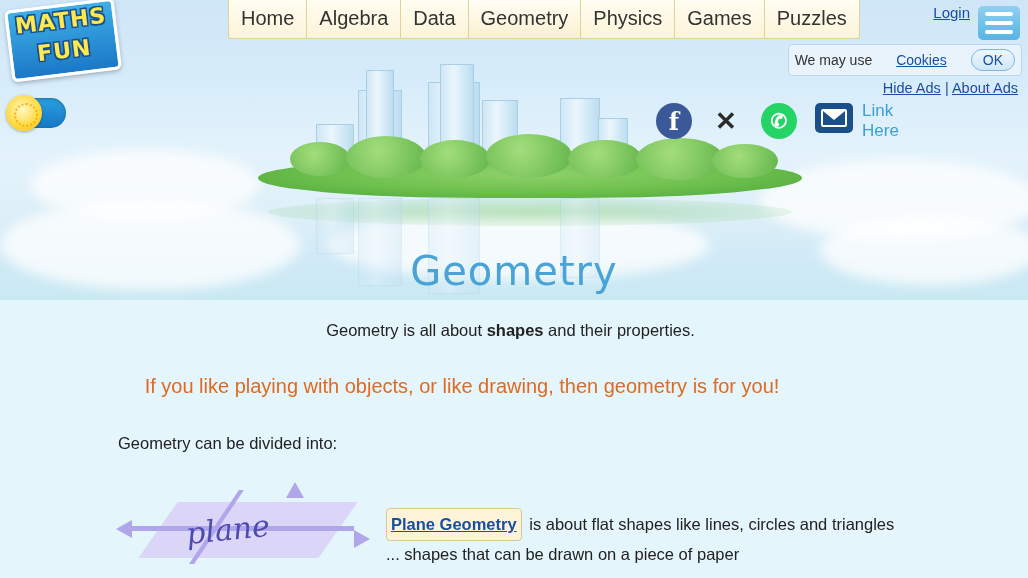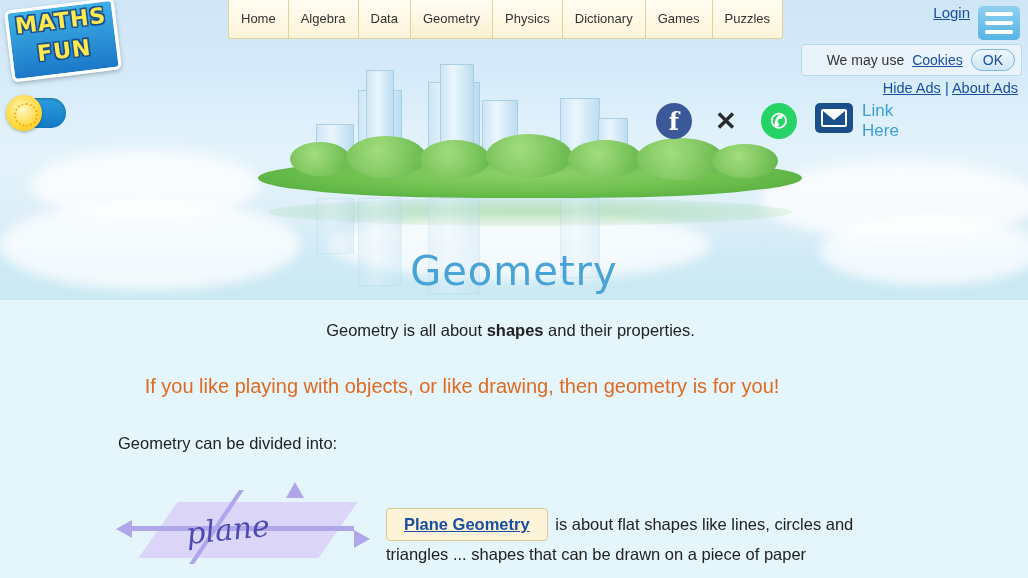--- a/index.html
+++ b/index.html
@@ -66,21 +66,21 @@
   
   #nav {
     position:absolute; left:228px; top:0; height:39px;
     display:flex; z-index:15;
   }
   #nav .tab {
     height:39px; line-height:37px; padding:0 12px;
     background:linear-gradient(#fffdf2,#fdf4d8);
     border:1px solid #e0d39a; border-top:none;
     border-right:none;
-    font-size:13px; color:#333; cursor:pointer;
+    font-size:20px; color:#333; cursor:pointer;
     white-space:nowrap;
   }
   #nav .tab:last-child { border-right:1px solid #e0d39a; border-bottom-right-radius:3px; }
   #nav .tab:first-child { border-bottom-left-radius:3px; }
   #nav .tab.active { background:linear-gradient(#fffdf5,#fbf0cf); }
 
   
   #search-wrap {
     position:absolute; left:340px; top:40px; z-index:16;
     display:flex; align-items:center;
@@ -125,21 +125,21 @@
     border-radius:5px; z-index:20; padding:6px 7px;
     display:flex; flex-direction:column; justify-content:space-between;
     cursor:pointer;
   }
   #hamburger span { display:block; height:4px; background:#ffffff; border-radius:2px; }
 
   
   #cookie {
     position:absolute; right:6px; top:44px; z-index:21;
     background:#e8f3fb; border:1px solid #b9d9ee; border-radius:4px;
-    height:32px; display:flex; align-items:center; padding:0 6px 0 25px; gap:8px;
+    height:32px; display:flex; align-items:center; padding:0 6px 0 6px; gap:24px;
     font-size:14px; color:#333;
   }
   #cookie a { color:#1a4fa0; text-decoration:underline; cursor:pointer; }
   #cookie .ok {
     background:linear-gradient(#eef7fd,#cfe7f6);
     border:1px solid #7fb7dd; border-radius:13px;
     padding:2px 11px; color:#1a4fa0; font-size:14px; cursor:pointer;
   }
   #adlinks {
     position:absolute; right:10px; top:80px; z-index:21;
@@ -225,21 +225,21 @@
     font-family:"DejaVu Serif", serif; font-style:italic;
     font-size:30px; color:#4d4bb0; transform:rotate(-6deg);
   }
   #plane-text {
     position:absolute; left:386px; top:508px; width:520px;
     font-size:16.5px; color:#222; line-height:27px;
   }
   #plane-link {
     display:inline-block;
     background:#fdf3d8; border:1px solid #d9c98d; border-radius:4px;
-    padding:2px 17px; margin-right:3px;
+    padding:2px 4px; margin-right:3px;
     color:#1a4fa0; text-decoration:underline; font-weight:bold; font-size:16.5px;
     cursor:pointer;
   }
 </style>
 </head>
 <body>
 
 <div id="header">
 
   <div class="cloud" style="left:30px; top:150px; width:230px; height:70px;"></div>
@@ -283,21 +283,20 @@
   <div id="sun-toggle">
     <div class="knob"></div>
   </div>
 
   <div id="nav">
     <div class="tab">Home</div>
     <div class="tab">Algebra</div>
     <div class="tab">Data</div>
     <div class="tab active">Geometry</div>
     <div class="tab">Physics</div>
-    <div class="tab">Dictionary</div>
     <div class="tab">Games</div>
     <div class="tab">Puzzles</div>
   </div>
 
 
   <div id="login">Login</div>
   <div id="hamburger">
     <span></span>
     <span></span>
     <span></span>

